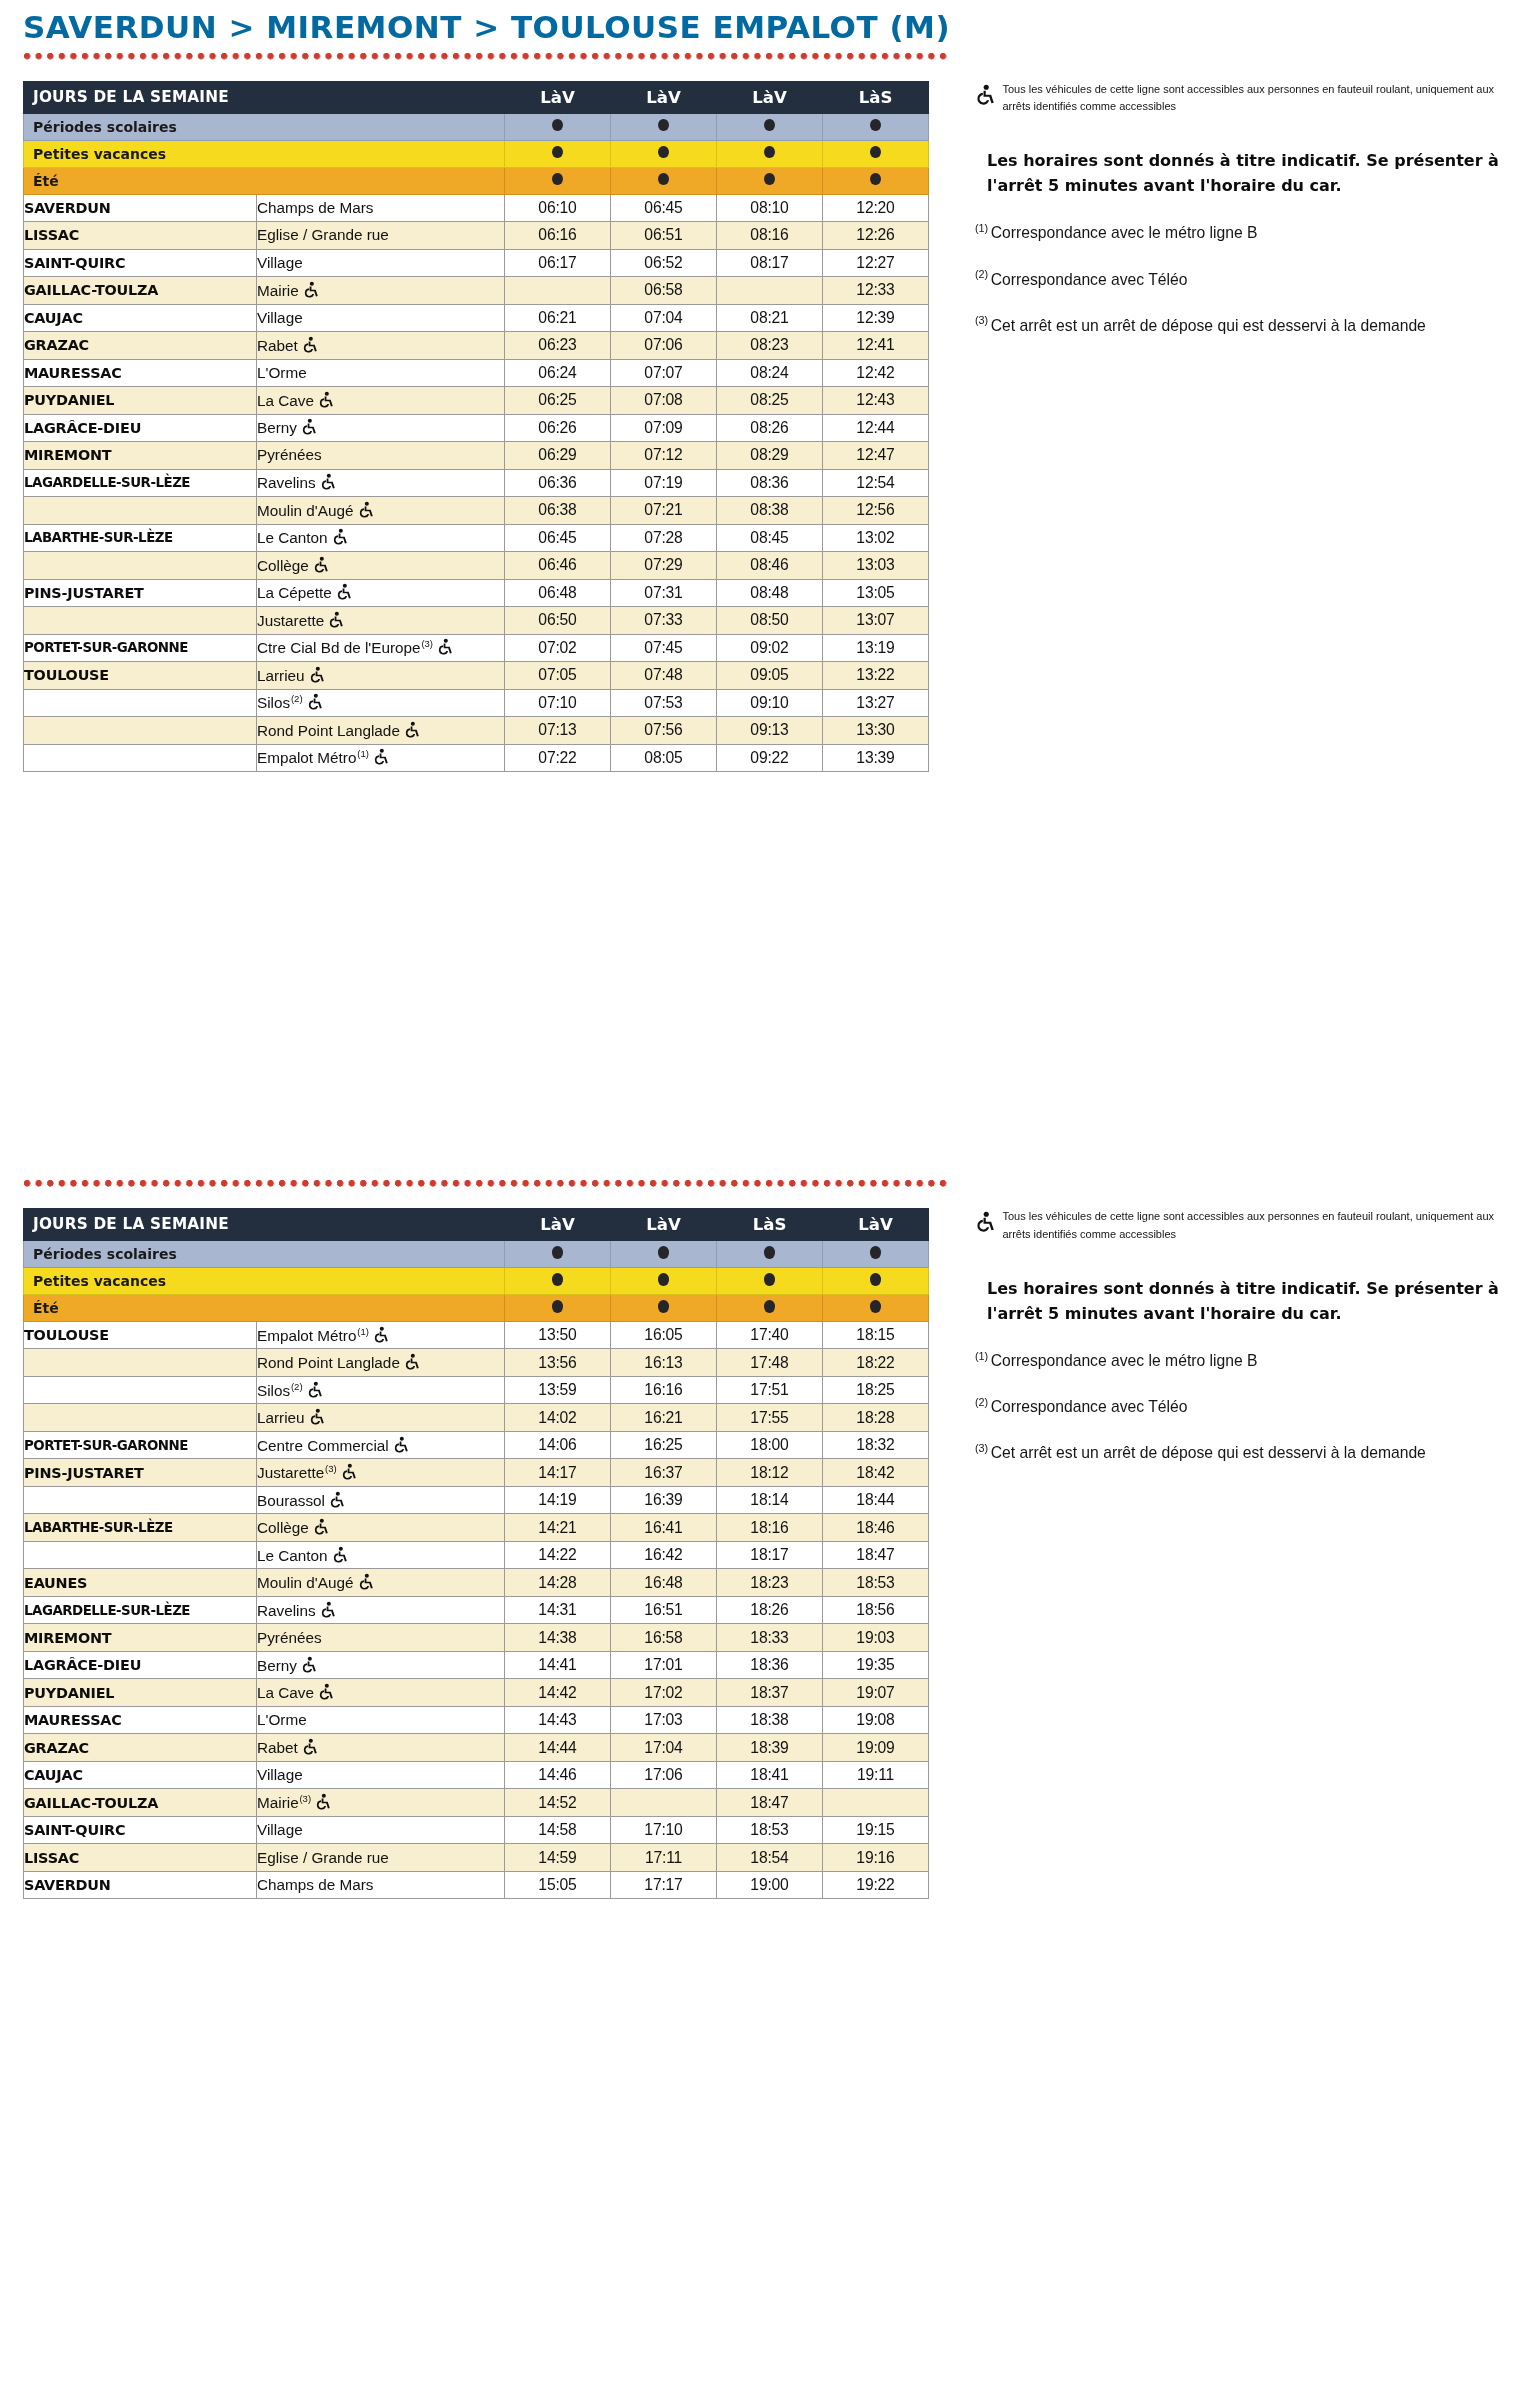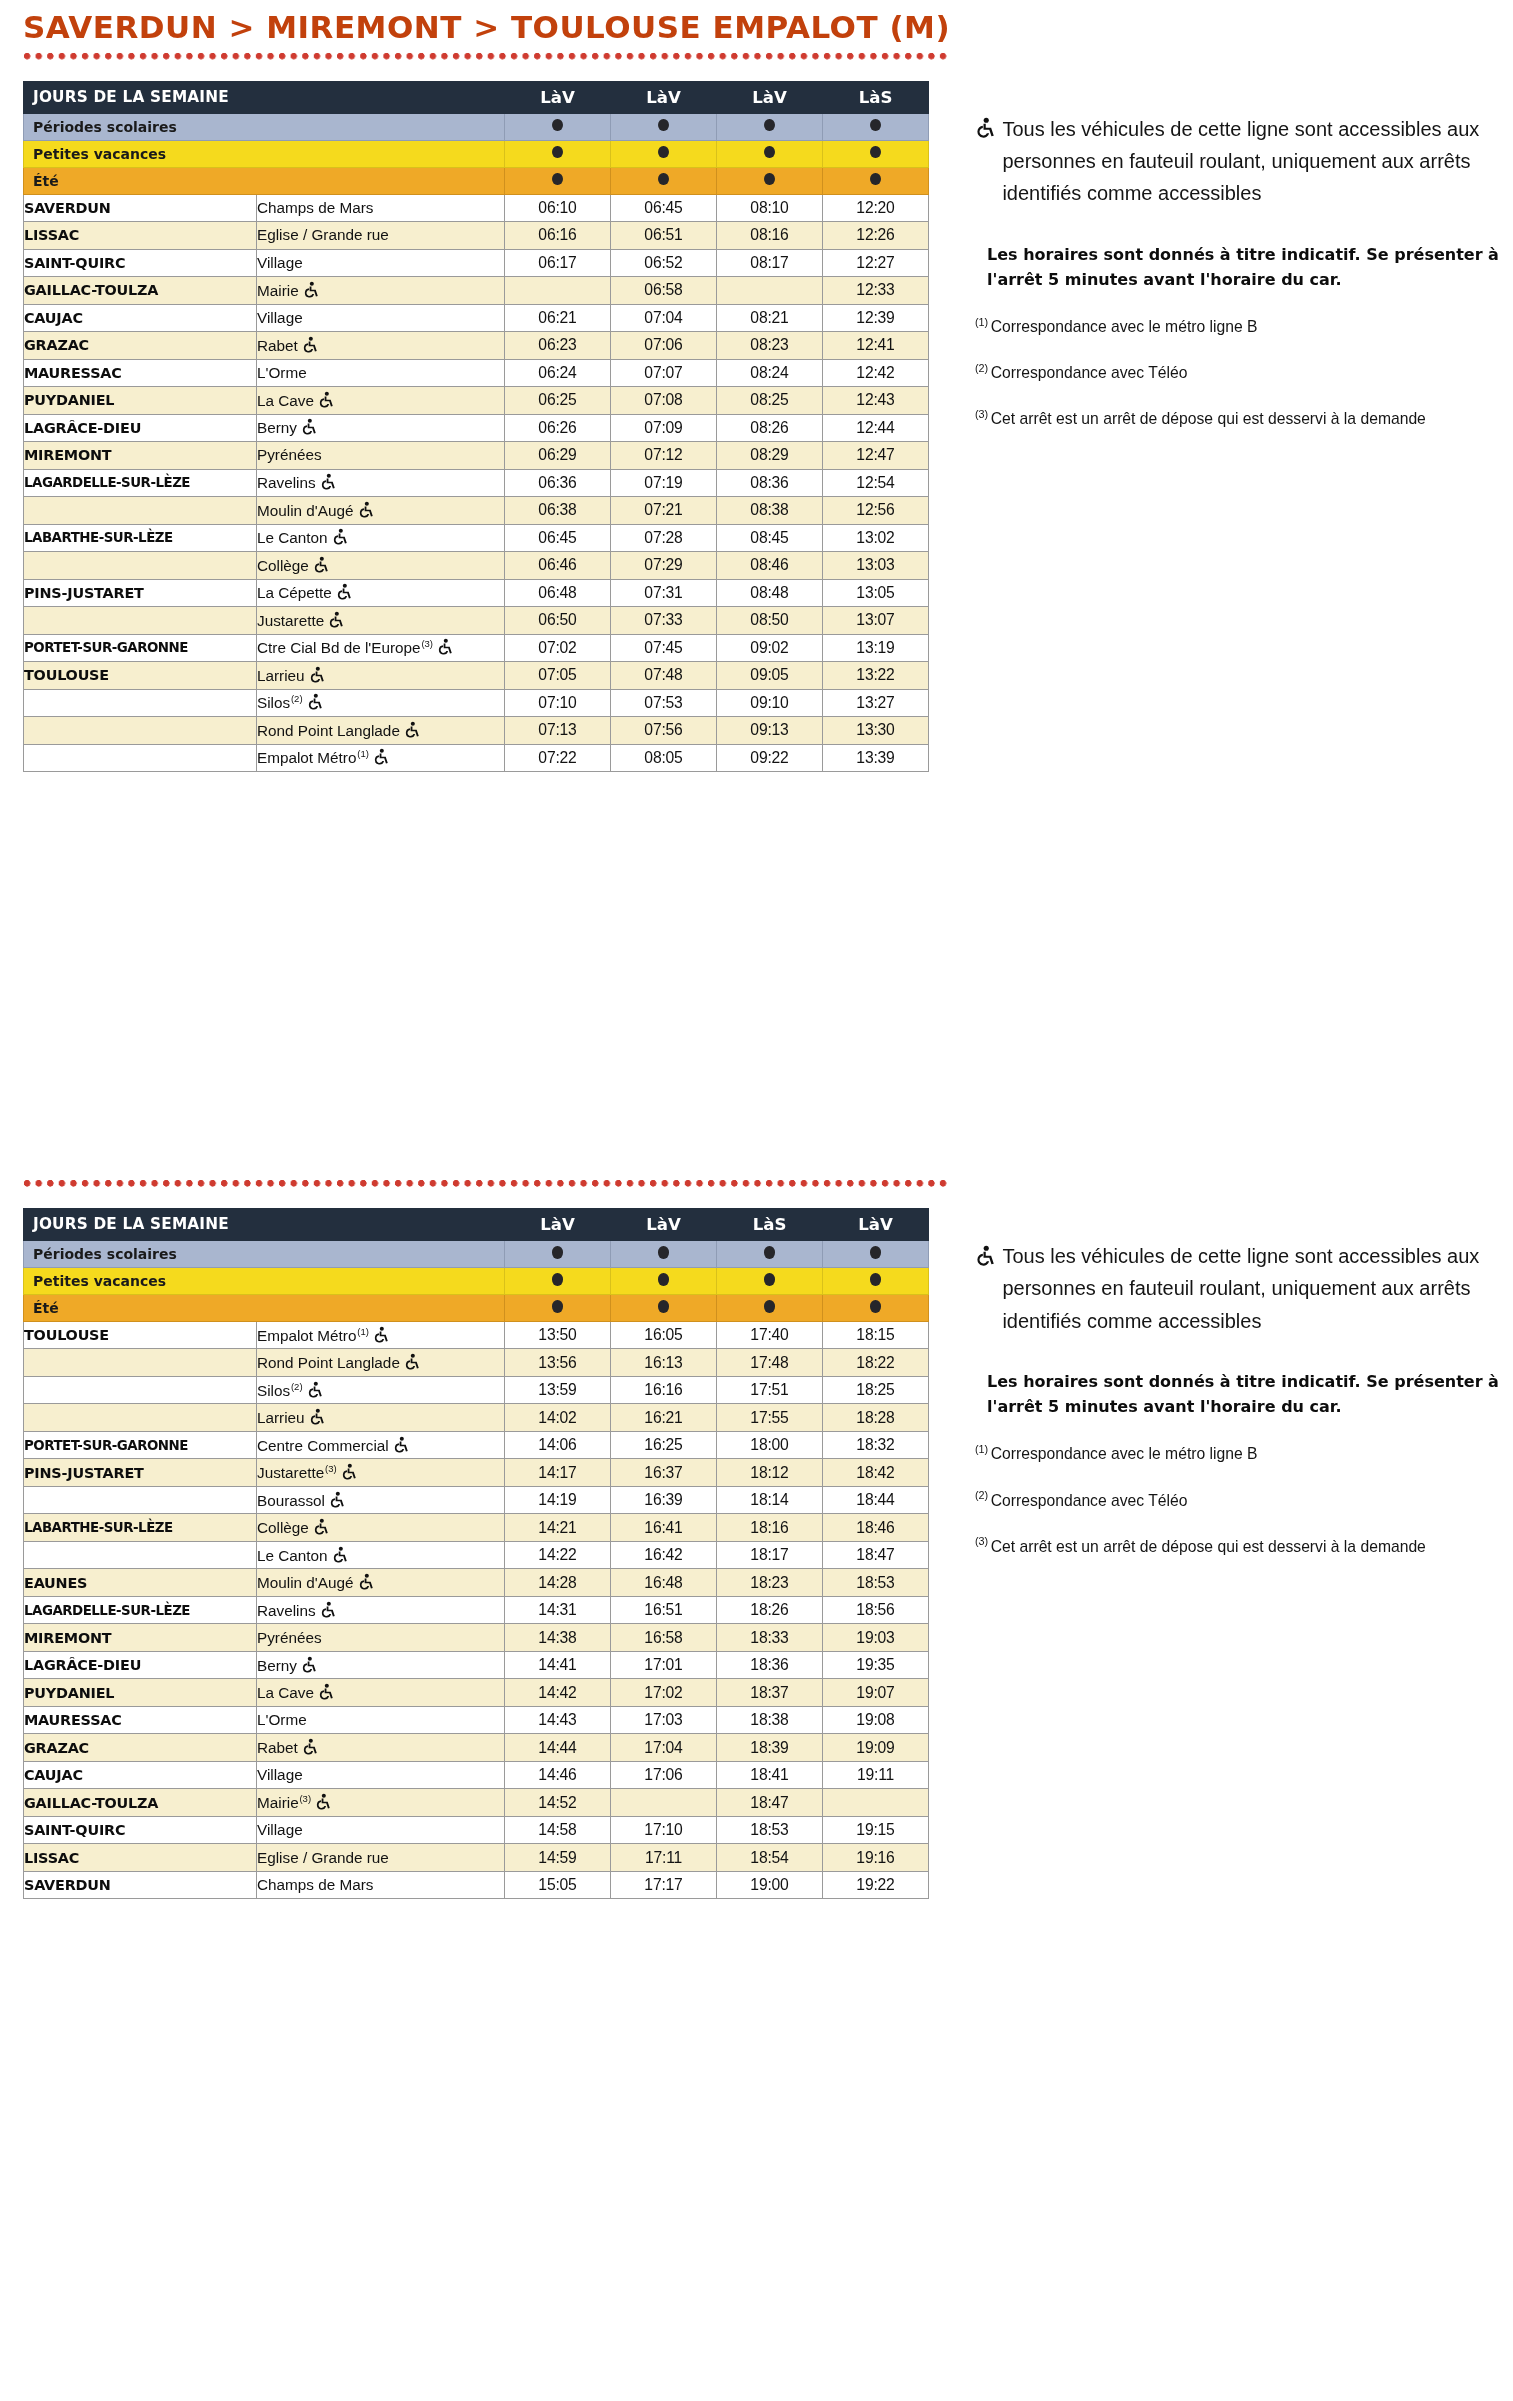--- a/index.html
+++ b/index.html
@@ -32,21 +32,21 @@
     position: relative;
     padding-left: 23px;
   }
 
   
   .route-title {
     font-family: "DejaVu Sans", sans-serif;
     font-weight: bold;
     font-size: 31px;
     letter-spacing: 0.5px;
-    color: #c2410c;
+    color: #0369a1;
     white-space: nowrap;
     line-height: 1;
     padding-top: 11.6px;
     text-transform: uppercase;
   }
 
   .dot-rule {
     margin-top: 9px;
     height: 11.6px;
     width: 928px;
@@ -174,24 +174,23 @@
   
   .notes {
     position: absolute;
     left: 952px;
     top: 0;
     width: 530px;
   }
   .note-access {
     display: flex;
     align-items: flex-start;
-    font-size: 20px;
+    font-size: 11px;
     line-height: 1.62;
     color: #151515;
-    margin-top: 32px;
   }
   .note-access .wc-big {
     flex: 0 0 auto;
     margin-right: 7.4px;
     margin-top: 3.3px;
   }
   .note-access .note-access-text { flex: 1 1 auto; }
 
   .note-bold {
     margin-top: 33px;

